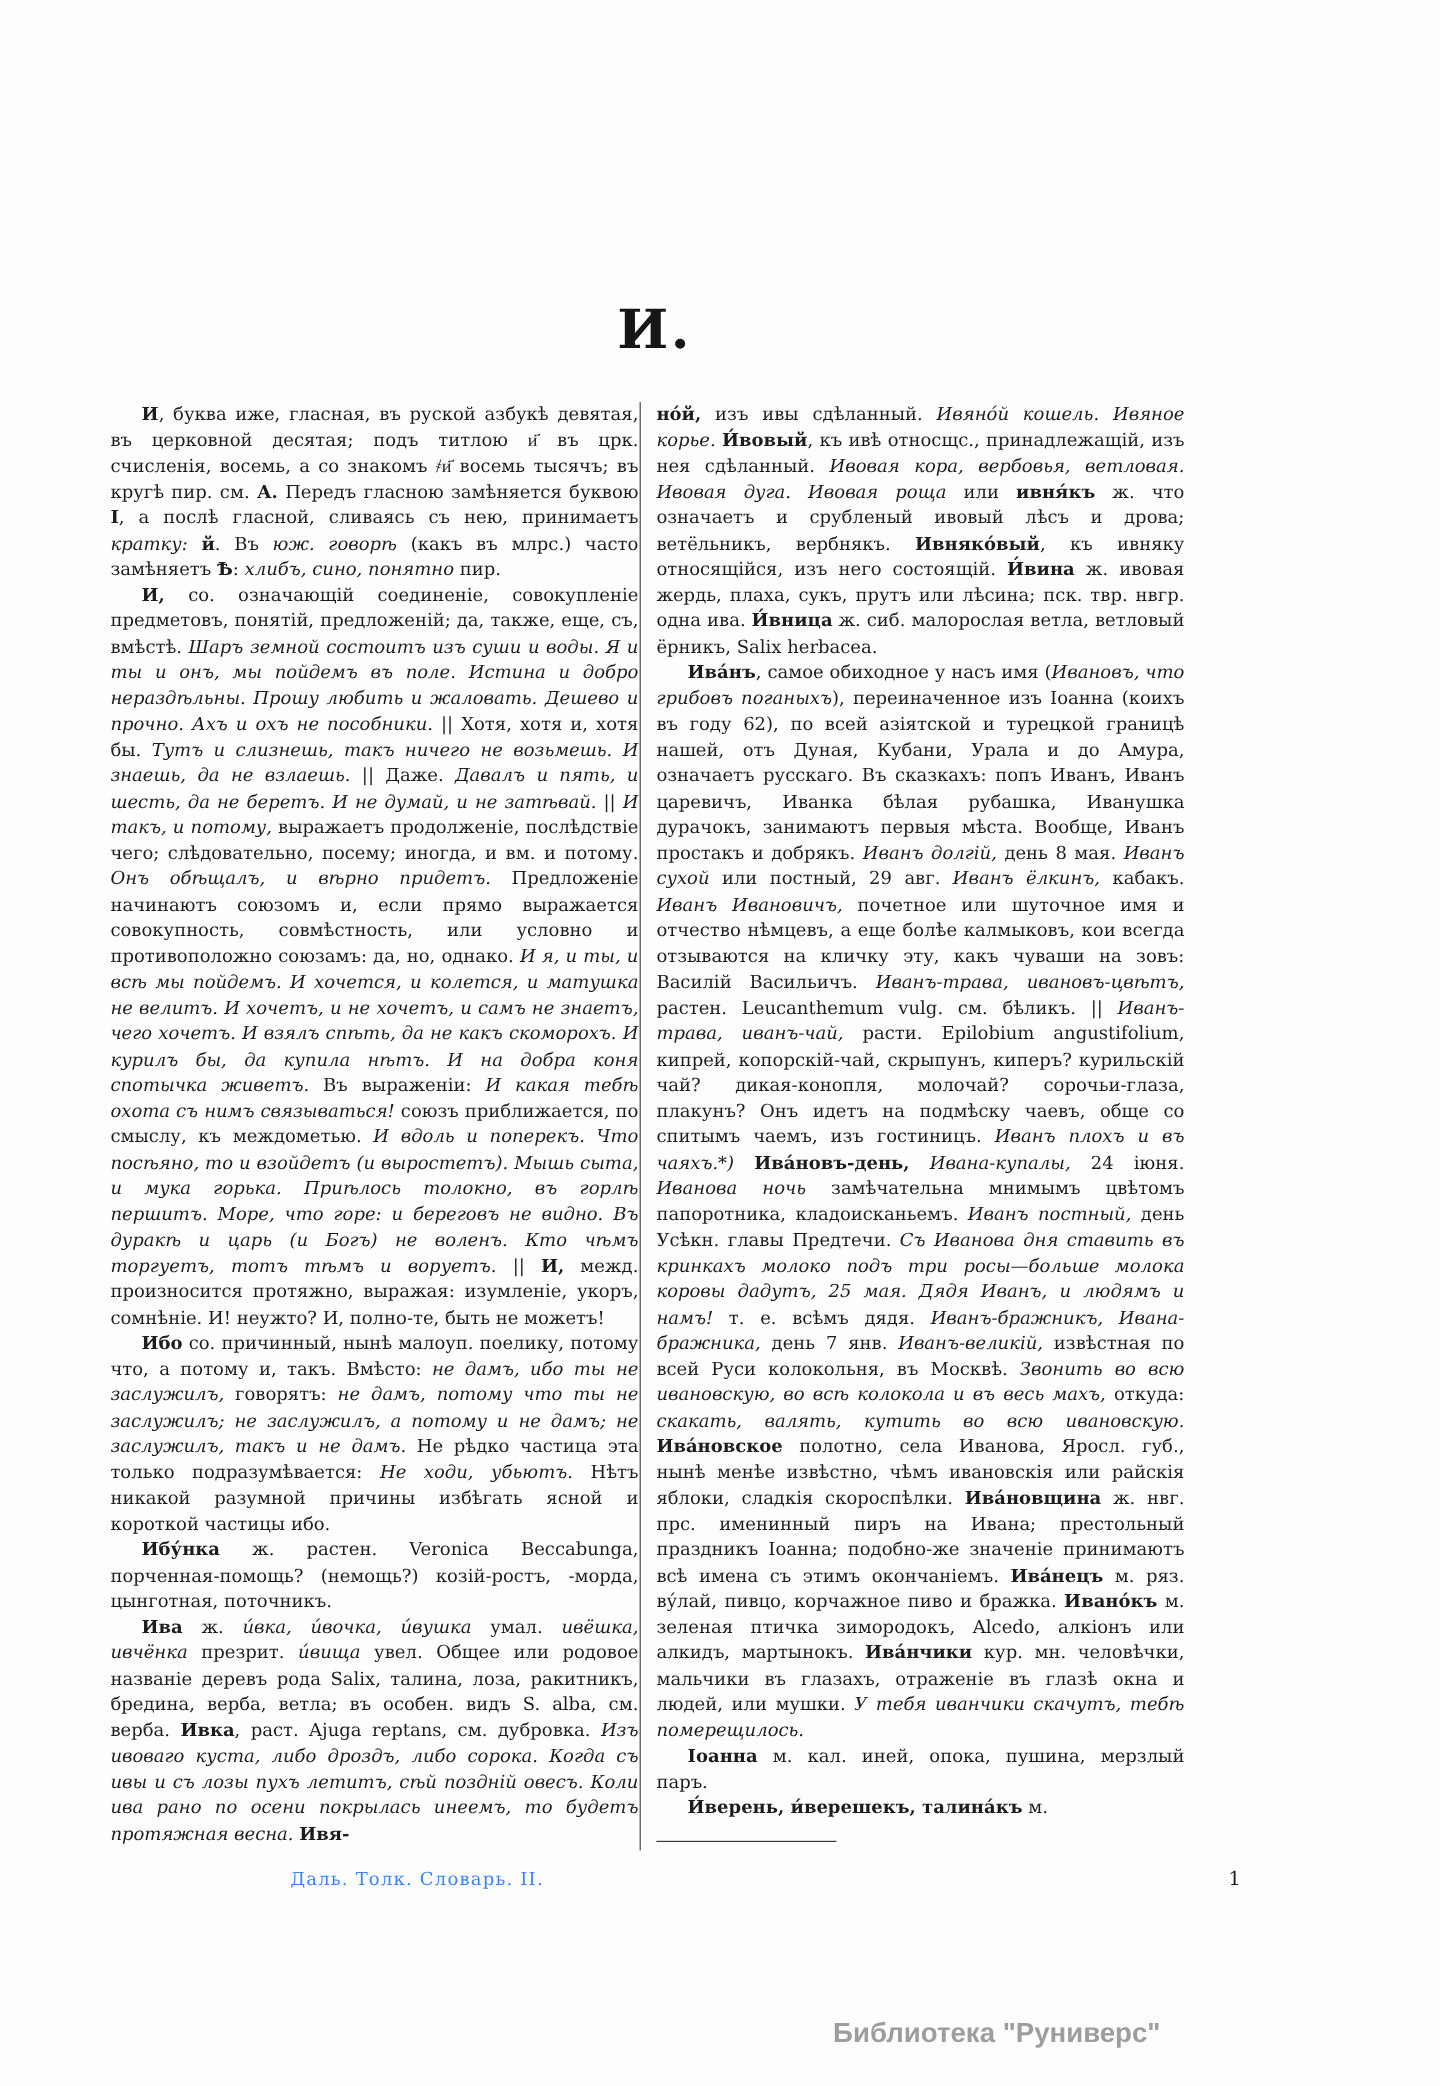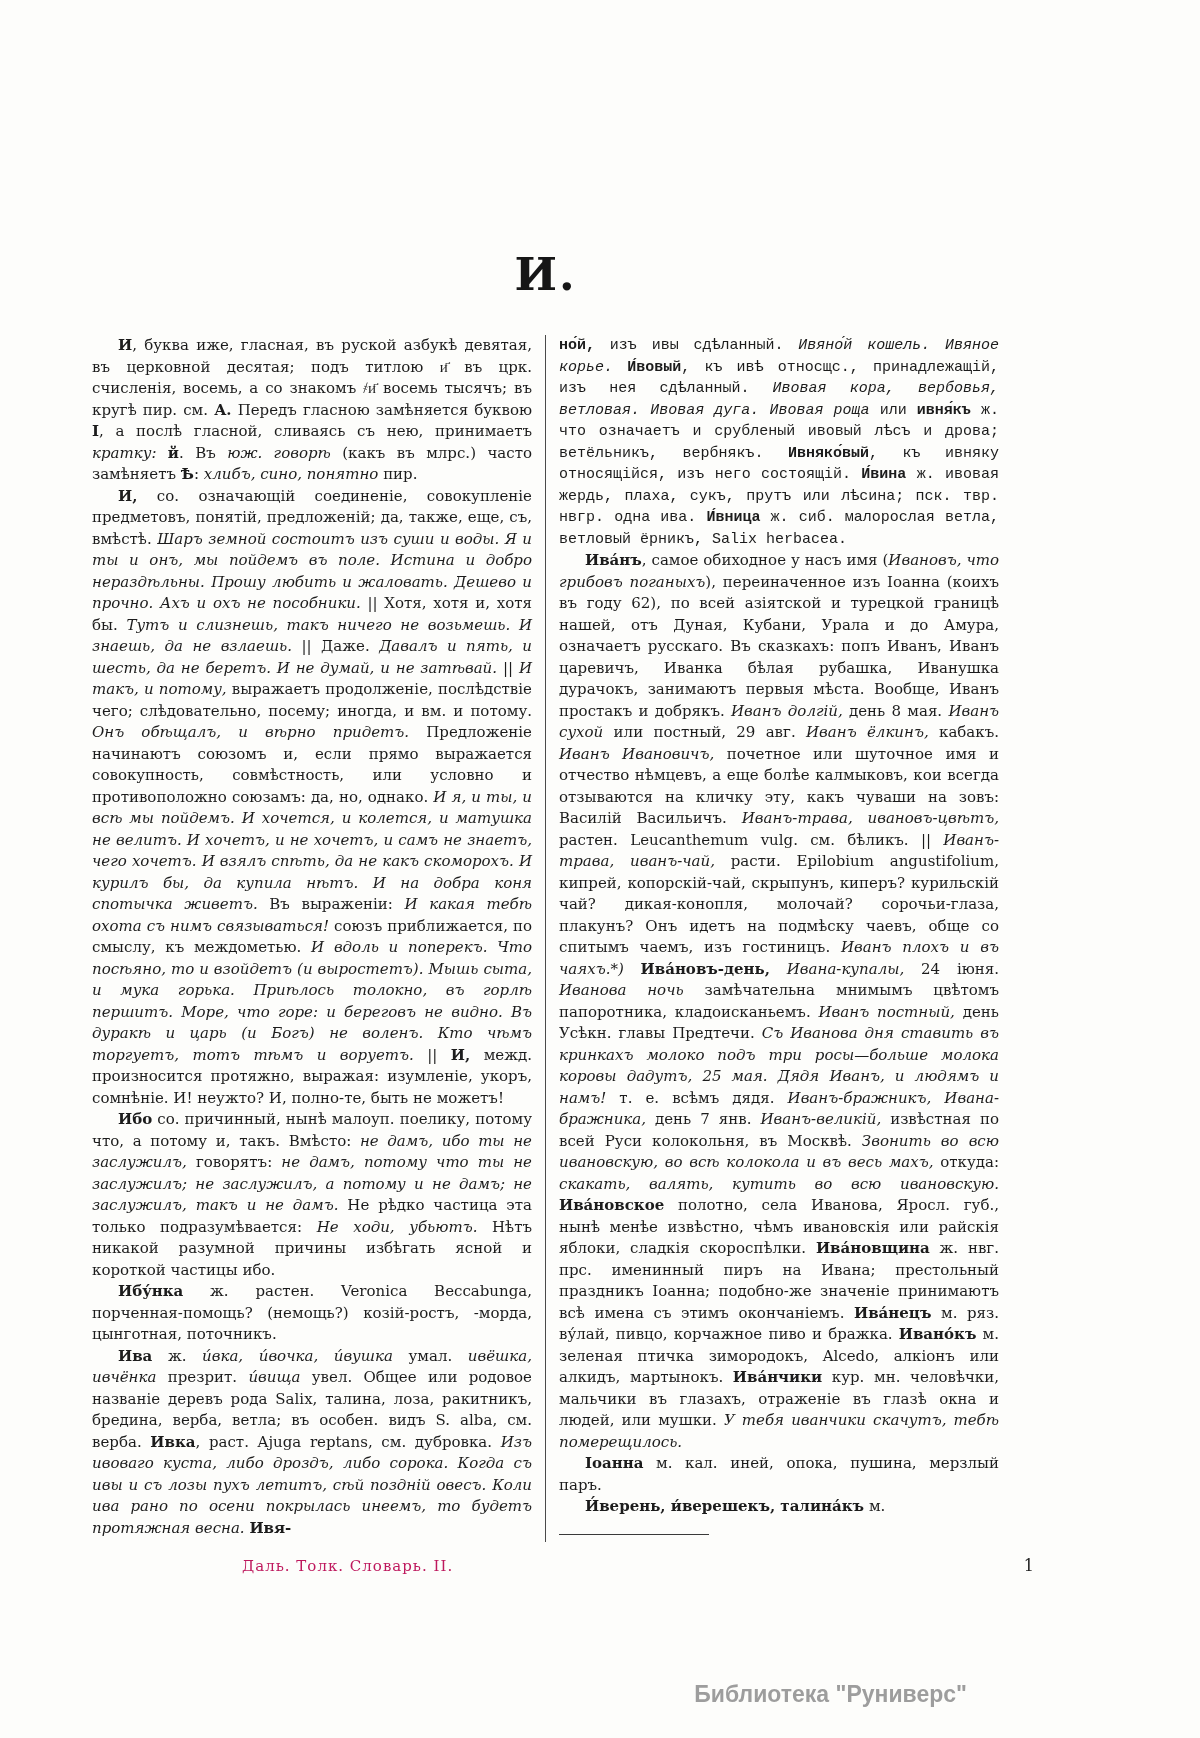--- a/index.html
+++ b/index.html
@@ -33,34 +33,33 @@
     display: flex;
     align-items: stretch;
   }
   .col {
     font-size: 15px;
     line-height: 21.5px;
     text-align: justify;
   }
   .col-left {
     width: 440px;
-    padding-right: 13px;
+    padding-right: 1px;
     border-right: 1px solid #4a4a4a;
   }
   .col-right {
     width: 440px;
     padding-left: 13px;
   }
   p.para {
     margin: 0;
     text-indent: 26px;
   }
   p.para.no-indent {
     text-indent: 0;
-    font-family: Liberation Mono, monospace;
   }
   .run-n { font-style: normal; font-weight: normal; }
   .run-b { font-weight: bold; }
   .run-i { font-style: italic; }
   .footnote {
     margin-top: 16px;
   }
   .footnote-rule {
     width: 150px;
     border-top: 1px solid #3a3a3a;
@@ -75,21 +74,21 @@
   .footer-row {
     display: flex;
     justify-content: space-between;
     align-items: baseline;
     margin: 14px 0 0 150px;
     width: 792px;
   }
   .footer-caption {
     font-size: 15px;
     letter-spacing: 1px;
-    color: #be185d;
+    color: #3b82f6;
   }
   .page-number {
     font-size: 16px;
     color: #1c1c1c;
   }
   .watermark {
     position: absolute;
     right: 233px;
     bottom: 30px;
     font-family: "Liberation Sans", sans-serif;

